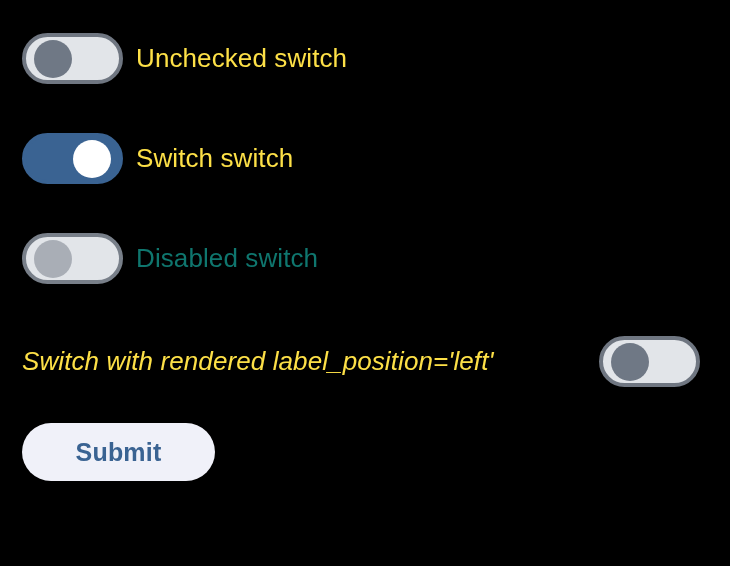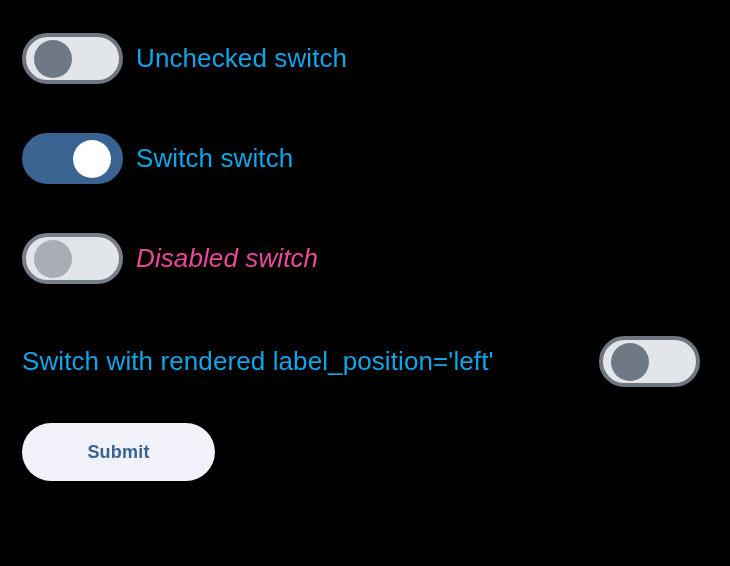--- a/index.html
+++ b/index.html
@@ -32,20 +32,21 @@
     flex-direction: row;
     align-items: center;
     gap: 13px;
   }
 
   .switch-row.label-left {
     left: 22px;
     width: 678px;
     justify-content: space-between;
     gap: 1px;
+    font-style: italic;
   }
 
   
   .switch {
     position: relative;
     width: 101px;
     height: 51px;
     border-radius: 30px;
     box-sizing: border-box;
     flex: 0 0 auto;
@@ -92,49 +93,48 @@
   }
   .switch.state-disabled .thumb {
     background: #a9aeb6;
     left: 8px;
   }
 
   
   .switch-label {
     font-size: 26px;
     line-height: 1.15;
-    color: #0ea5e9;
+    color: #fde047;
     letter-spacing: 0.1px;
     white-space: nowrap;
   }
 
   .switch-label.dim {
-    color: #ec4899;
-    font-style: italic;
+    color: #0f766e;
   }
 
   
   #row-unchecked { top: 33px; }
   #row-checked   { top: 133px; }
   #row-disabled  { top: 233px; }
   #row-left      { top: 336px; }
 
   
   .submit-button {
     position: absolute;
     left: 22px;
     top: 423px;
     width: 193px;
     height: 58px;
     border: none;
     border-radius: 29px;
     background: #f0f1f9;
     color: #3a6392;
     font-family: "Liberation Sans", "DejaVu Sans", sans-serif;
-    font-size: 18px;
+    font-size: 25px;
     font-weight: bold;
     letter-spacing: 0.2px;
     cursor: pointer;
     padding: 0;
   }
 </style>
 </head>
 <body>
 
 <div class="form-root">

